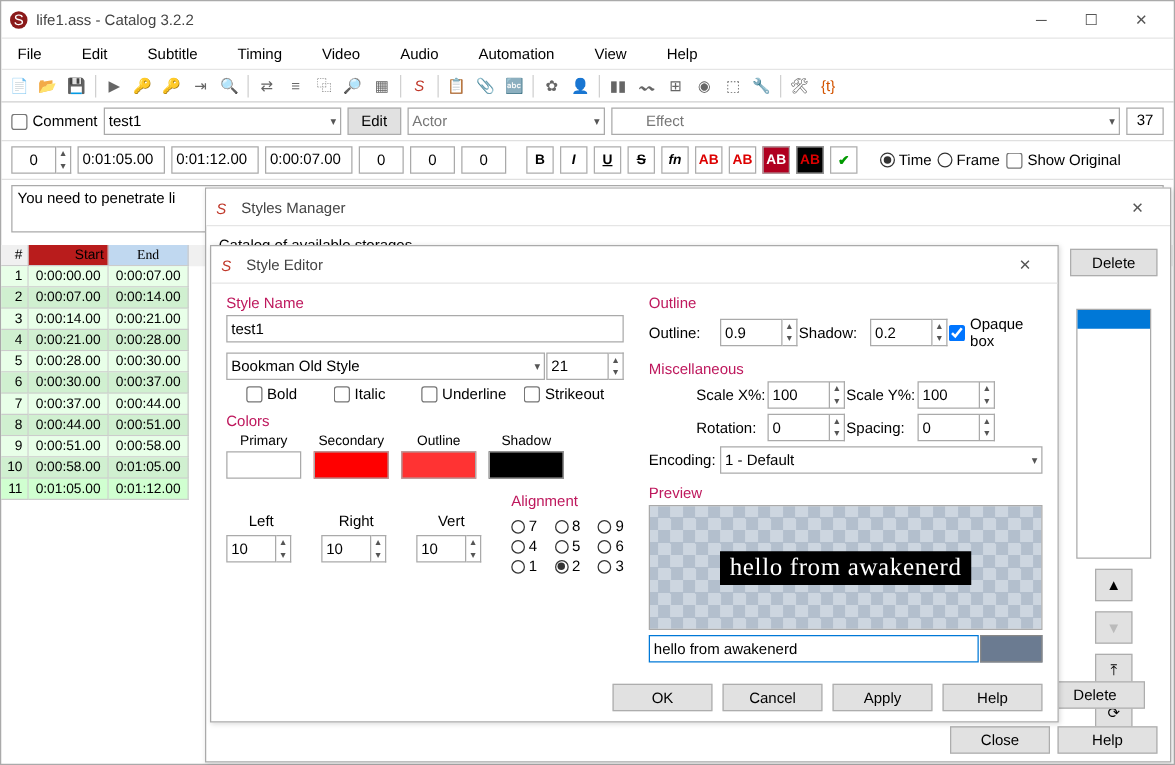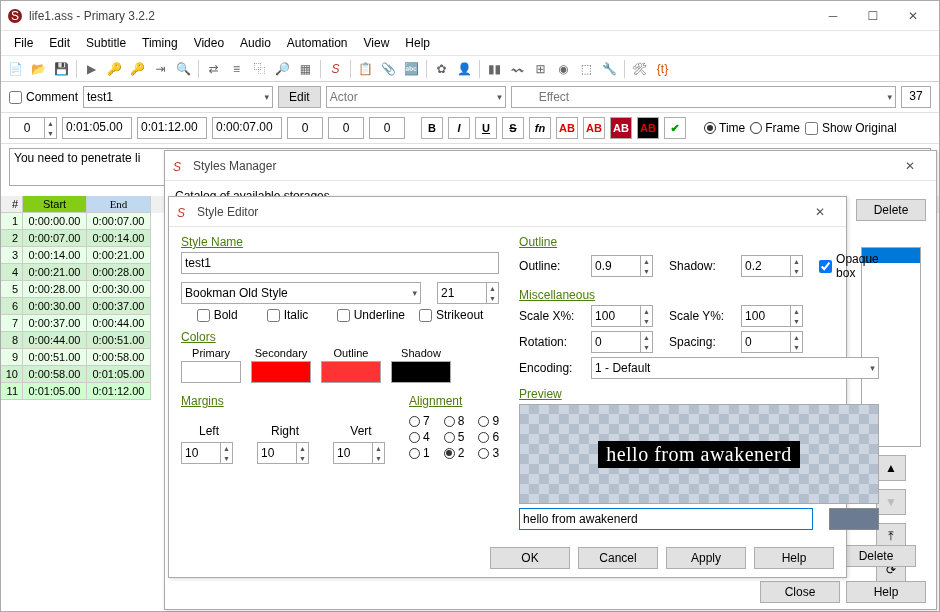--- a/index.html
+++ b/index.html
@@ -4,21 +4,21 @@
 <style>
 * { box-sizing: border-box; margin: 0; padding: 0; font-family: "Segoe UI", Tahoma, sans-serif; font-size: 12px; }
 body { background: #f0f0f0; width: 940px; height: 612px; overflow: hidden; position: relative; }
 
 
 .window { position: absolute; background: #ffffff; border: 1px solid #aaa; box-shadow: 1px 1px 4px rgba(0,0,0,.15); }
 .titlebar { height: 30px; display: flex; align-items: center; padding: 0 6px; border-bottom: 1px solid #e5e5e5; }
 .titlebar .app-icon { width: 16px; height: 16px; margin-right: 6px; }
 .titlebar .title { flex: 1; color: #444; }
 .titlebar .ctrl { width: 40px; height: 22px; display: flex; align-items: center; justify-content: center; color: #555; }
-.menubar { display: flex; gap: 2px; padding: 2px 6px; border-bottom: 1px solid #e5e5e5; }
+.menubar { display: flex; gap: 18px; padding: 2px 6px; border-bottom: 1px solid #e5e5e5; }
 .menubar span { padding: 3px 7px; }
 .toolbar { display: flex; align-items: center; padding: 2px 4px; gap: 2px; border-bottom: 1px solid #d0d0d0; flex-wrap: nowrap; }
 .tbtn { width: 21px; height: 21px; display: flex; align-items: center; justify-content: center; color: #666; border-radius: 2px; }
 .tsep { width: 1px; height: 18px; background: #d0d0d0; margin: 0 2px; }
 
 
 .editrow { display: flex; align-items: center; padding: 4px 8px; gap: 5px; border-bottom: 1px solid #e0e0e0; }
 .chk { display: flex; align-items: center; gap: 4px; }
 .select, .txt, .nbox { border: 1px solid #aaa; background: #fff; padding: 2px 3px; height: 22px; }
 .select { display: flex; align-items: center; justify-content: space-between; }
@@ -57,22 +57,22 @@
 .sm-right{position:absolute;right:10px;top:48px;display:flex;flex-direction:column;gap:8px;align-items:center;}
 .sm-listbox{border:1px solid #aaa;width:60px;height:200px;background:#fff;}
 .sm-listbox .sel{background:#0078d7;color:#fff;padding:0 2px;height:15px;}
 .navbtn{width:30px;height:26px;border:1px solid #adadad;background:#e1e1e1;display:flex;align-items:center;justify-content:center;}
 
 
 #style-editor { top:196px; left:168px; width:679px; height:382px; z-index:10;}
 .se-body{padding:8px 12px;display:flex;gap:20px;}
 .col{flex:1;display:flex;flex-direction:column;gap:8px;}
 .group{}
-.group .glabel{color:#4d7c0f;margin-bottom:3px;text-decoration:underline;}
-.field{display:flex;align-items:center;gap:16px;}
+.group .glabel{color:#be185d;margin-bottom:3px;}
+.field{display:flex;align-items:center;gap:1px;justify-content:center;}
 .field label{min-width:56px;}
 .spinbox{display:flex;height:22px;}
 .spinbox input{border:1px solid #aaa;width:50px;padding:0 3px;}
 .colorswatch{width:60px;height:22px;border:1px solid #aaa;display:inline-block;}
 .colors-row{display:flex;gap:10px;}
 .colors-row .clabel{text-align:center;font-size:11px;margin-bottom:2px;}
 .marginbox{display:flex;gap:20px;}
 .marginbox .mb{width:56px;text-align:center;}
 .aligngrid{display:grid;grid-template-columns:repeat(3,auto);gap:2px 14px;}
 .aligngrid .radio .r{width:11px;height:11px;}
@@ -84,21 +84,21 @@
 </style>
 </head>
 <body>
 
 <div class="window" style="top:0;left:0;width:940px;height:612px;">
   <div class="titlebar">
     <svg class="app-icon" viewBox="0 0 16 16">
         <circle cx="8" cy="8" r="7" fill="#8b1a1a"></circle>
         <text x="8" y="12" text-anchor="middle" fill="#fff" font-size="10">S</text>
       </svg>
-    <span class="title">life1.ass - Primary 3.2.2</span>
+    <span class="title">life1.ass - Catalog 3.2.2</span>
     <div class="ctrl">─</div>
     <div class="ctrl">☐</div>
     <div class="ctrl">✕</div>
   </div>
   <div class="menubar">
     <span>File</span>
     <span>Edit</span>
     <span>Subtitle</span>
     <span>Timing</span>
     <span>Video</span>
@@ -147,21 +147,21 @@
   <div class="editrow">
     <label class="chk">
         <input type="checkbox" style="">
         <span>Comment</span>
       </label>
     <div class="select" style="width:190px;">
         <span>test1</span>
         <span class="dd">▾</span>
       </div>
     <button class="btn">Edit</button>
-    <div class="select" style="width:180px;">
+    <div class="select" style="width:158px;">
         <span style="color:#777">Actor</span>
         <span class="dd">▾</span>
       </div>
     <div class="select" style="flex:1;padding-left:27px;">
         <span style="color:#777">Effect</span>
         <span class="dd">▾</span>
       </div>
     <div class="txt" style="width:30px;text-align:center;">37</div>
   </div>
 
@@ -203,21 +203,21 @@
         <input type="checkbox" style="">
         <span>Show Original</span>
       </label>
   </div>
 
   <div class="textarea">You need to penetrate li</div>
 
   <div class="grid">
     <div class="ghead">
       <div class="gcell gnum">#</div>
-      <div class="gcell gtime" style="background:#84cc16;">Start</div>
+      <div class="gcell gtime" style="background:#b91c1c;text-align:right;">Start</div>
       <div class="gcell gtime" style="background:#c0d8f0;font-family:Liberation Serif, serif;">End</div>
     </div>
     <div id="gridrows">
         <div class="grow">
           <div class="gcell gnum">1</div>
           <div class="gcell gtime">0:00:00.00</div>
           <div class="gcell gtime">0:00:07.00</div>
         </div>
         <div class="grow">
           <div class="gcell gnum">2</div>
@@ -357,21 +357,20 @@
         <div class="glabel">Colors</div>
         <div class="colors-row">
           <div><div class="clabel">Primary</div><div class="colorswatch" style="background:#fff;"></div></div>
           <div><div class="clabel">Secondary</div><div class="colorswatch" style="background:#ff0000;"></div></div>
           <div><div class="clabel">Outline</div><div class="colorswatch" style="background:#ff3333;"></div></div>
           <div><div class="clabel">Shadow</div><div class="colorswatch" style="background:#000;"></div></div>
         </div>
       </div>
       <div style="display:flex;gap:20px;">
         <div class="group" style="flex:1;">
-          <div class="glabel">Margins</div>
           <div class="marginbox" style="margin-top:16px;">
             <div class="mb">
                 <div>Left</div>
                 <div class="spinbox" style="margin-top:4px;">
                   <input style="width: 40px;" value="10">
                   <div class="spin">
                     <div>▲</div>
                     <div>▼</div>
                   </div>
                 </div>

